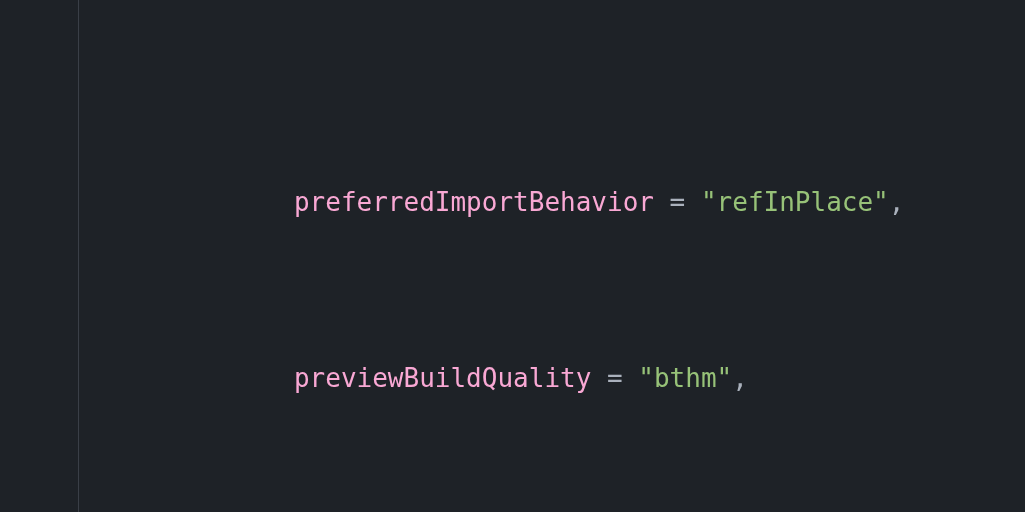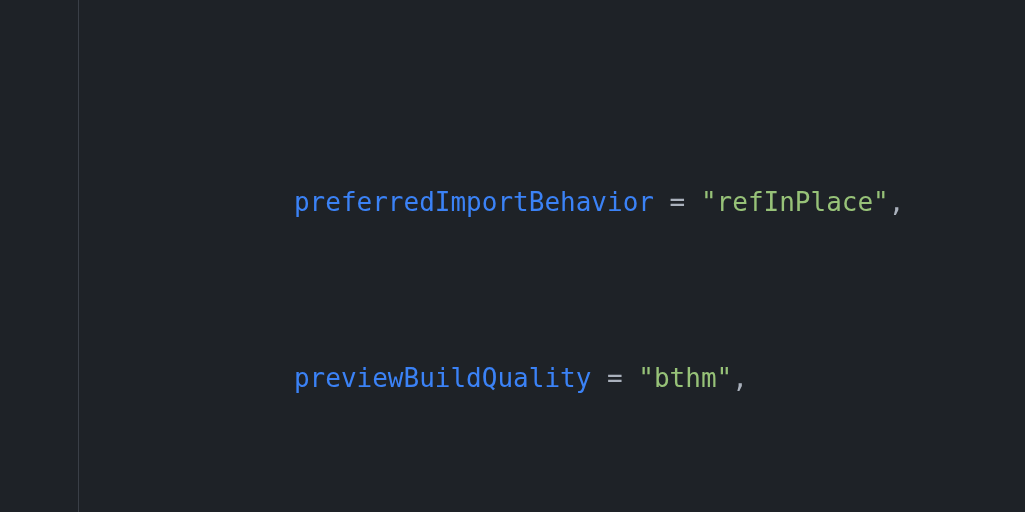--- a/index.html
+++ b/index.html
@@ -38,21 +38,21 @@
     position: relative;
     white-space: pre;
   }
   .line {
     height: 44px;
     padding-left: 60px;
     color: #aab1bc;
     position: relative;
   }
   .indent1 { display:inline-block; width: 140px; }
-  .tok-prop { color: #3b82f6; }
+  .tok-prop { color: #f9a8d4; }
   .tok-op   { color: #aab1bc; }
   .tok-str  { color: #97c278; }
   .tok-punc { color: #aab1bc; }
   .content { position: relative; z-index: 1; }
 </style>
 </head>
 <body>
 
 <div class="editor">
   <div class="gutter"></div>

